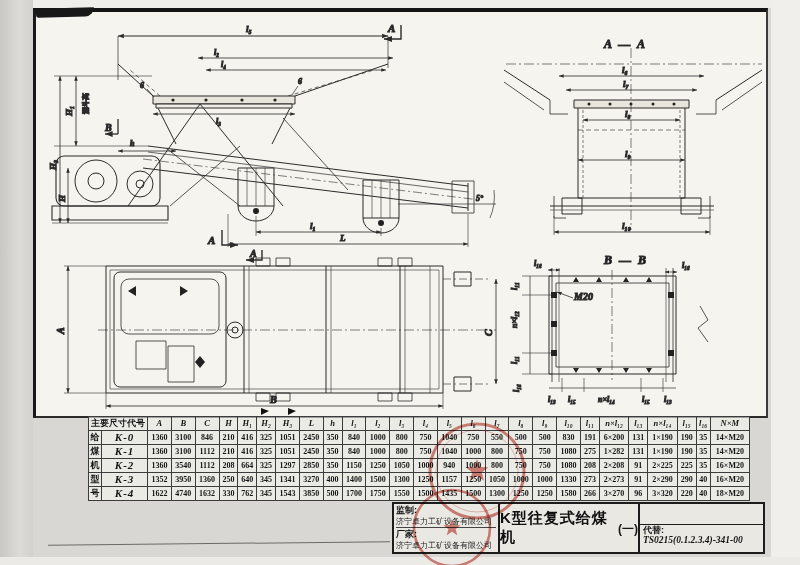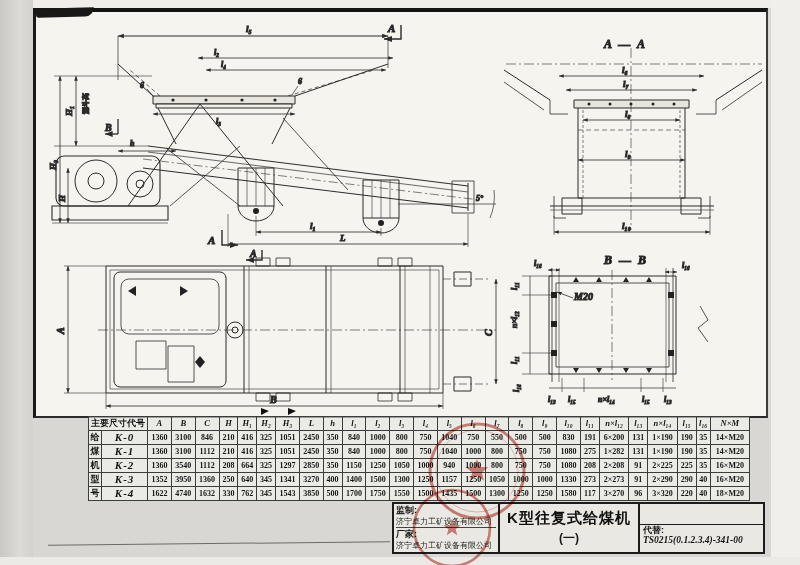--- a/index.html
+++ b/index.html
@@ -55,21 +55,21 @@
     position:absolute;left:356px;top:490px;width:373px;height:52px;box-sizing:border-box;
     border:2px solid #1c1c1c;display:flex;background:rgba(250,249,244,.5);
   }
   .tb-company{width:106px;box-sizing:border-box;border-right:2px solid #1c1c1c;
     display:flex;flex-direction:column;justify-content:space-between;padding:1px 2px;
     font-family:Liberation Sans, sans-serif}
   .tb-label{font-size:9px;font-weight:bold;color:#161616;line-height:10px}
   .tb-value{font-size:8px;color:#222;line-height:9px;border-bottom:1px solid #444;padding-bottom:1px}
   .tb-value.last{border-bottom:none}
   .tb-title{width:140px;box-sizing:border-box;border-right:2px solid #1c1c1c;
-    display:flex;flex-direction:column;align-items:center;justify-content:center;
+    display:flex;flex-direction:row;align-items:center;justify-content:center;
     font-family:"Liberation Sans","DejaVu Sans",sans-serif}
   .tb-title .main{font-size:15px;font-weight:bold;color:#101010;letter-spacing:1px}
   .tb-title .sub{font-size:12px;font-weight:bold;color:#161616;margin-top:2px}
   .tb-right{flex:1;display:flex;flex-direction:column;box-sizing:border-box}
   .tb-right-row1{height:21px;box-sizing:border-box;border-bottom:1px solid #1c1c1c;display:flex}
   .tb-drawno{flex:1;font:bold 10px "Liberation Sans","DejaVu Sans",sans-serif;color:#141414;
     padding:4px 3px 0;box-sizing:border-box;border-right:1px solid #1c1c1c}
   .tb-sliver{width:26px}
   .tb-right-row2{flex:1;padding:0 3px;box-sizing:border-box}
   .tb-replace-label{font:bold 9px "Liberation Sans","DejaVu Sans",sans-serif;color:#161616;line-height:10px}
@@ -532,21 +532,21 @@
           <td>1700</td>
           <td>1750</td>
           <td>1550</td>
           <td>1500</td>
           <td>1435</td>
           <td>1500</td>
           <td>1300</td>
           <td>1250</td>
           <td>1250</td>
           <td>1580</td>
-          <td>117</td>
+          <td>266</td>
           <td>3×270</td>
           <td>96</td>
           <td>3×320</td>
           <td>220</td>
           <td>40</td>
           <td>18×M20</td>
         </tr>
       </tbody>
   </table>
   <div class="flag" style="left:225px;top:396px"></div>

